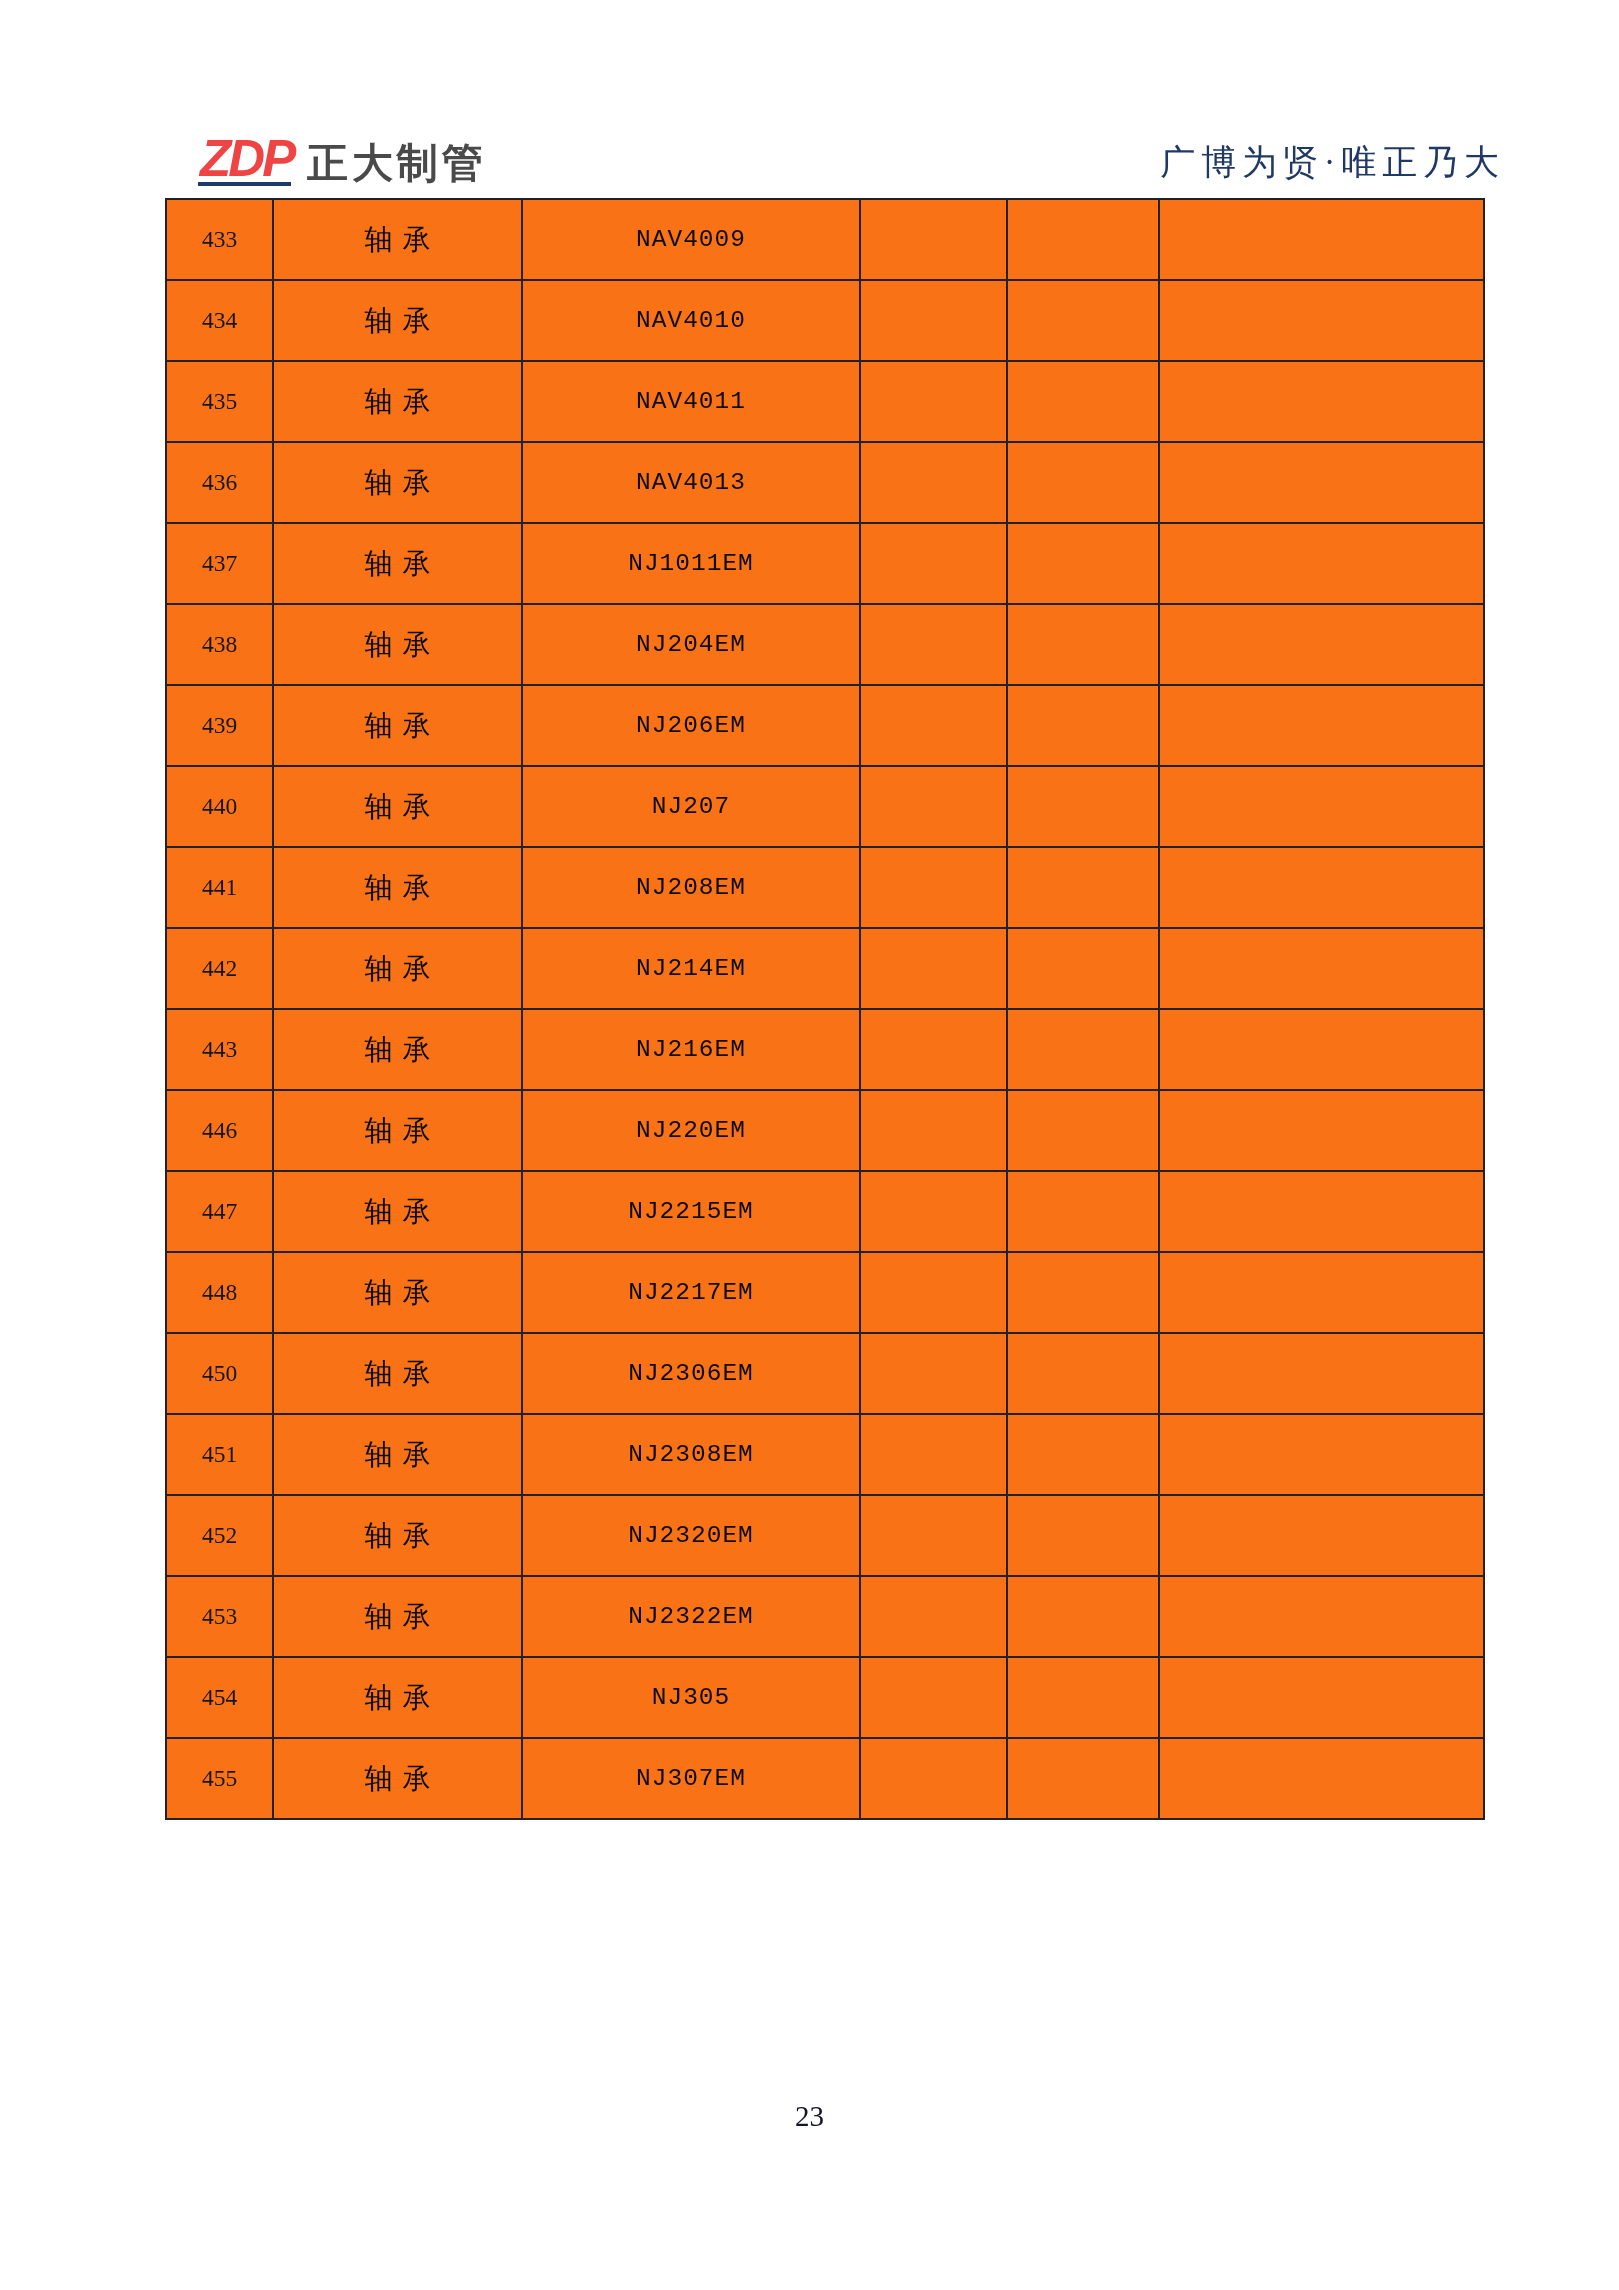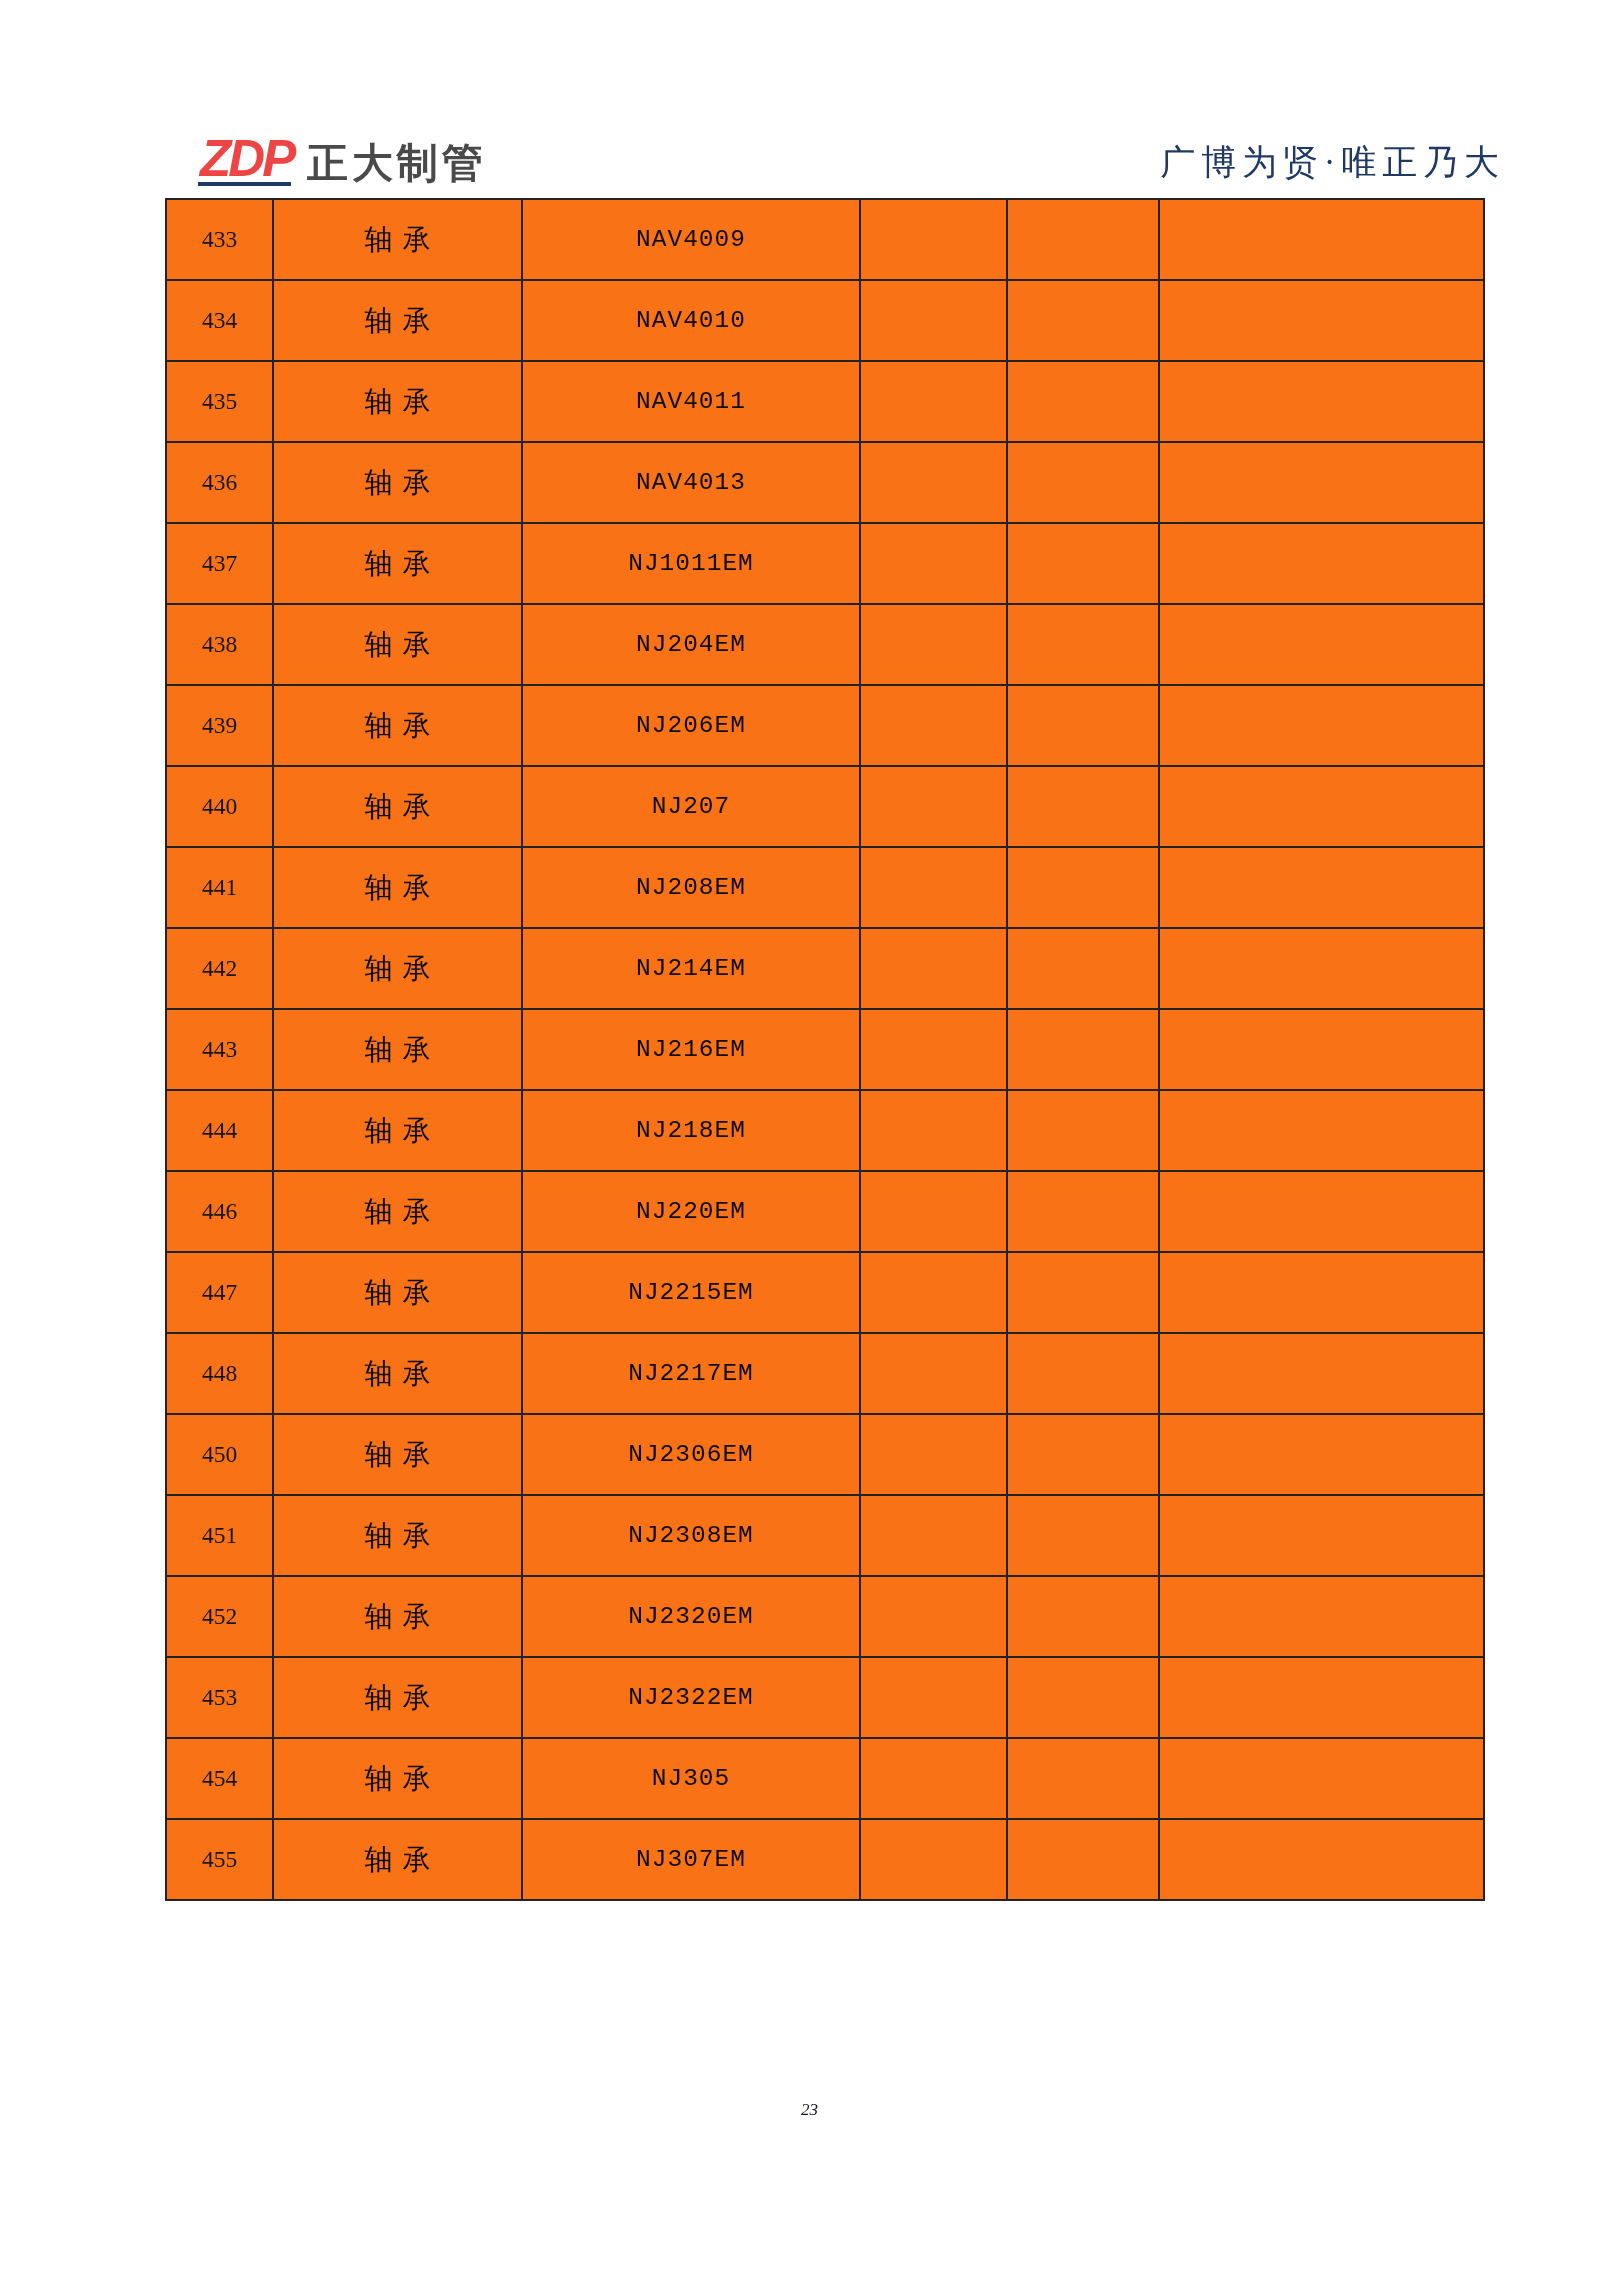--- a/index.html
+++ b/index.html
@@ -79,23 +79,22 @@
     font-family:"Liberation Mono", monospace;
     font-size:24.5px; letter-spacing:1px;
     color:#0c0c0c;
   }
 
   
   .page-number {
     position:absolute; left:0; top:2100px; width:1619px;
     text-align:center;
     font-family:"Liberation Serif", serif;
-    font-size:17px;
+    font-size:29px;
     color:#15152a;
-    font-style:italic;
   }
 </style>
 </head>
 <body>
 
 <div class="page">
 
   <div class="logo">
     <span class="logo-zdp">ZDP</span>
     <span class="logo-company">正大制管</span>
@@ -195,28 +194,20 @@
         </tr>
         <tr>
           <td class="c-no">443</td>
           <td class="c-name">轴承</td>
           <td class="c-model">NJ216EM</td>
           <td class="c-e1"></td>
           <td class="c-e2"></td>
           <td class="c-e3"></td>
         </tr>
         <tr>
-          <td class="c-no">444</td>
-          <td class="c-name">轴承</td>
-          <td class="c-model">NJ218EM</td>
-          <td class="c-e1"></td>
-          <td class="c-e2"></td>
-          <td class="c-e3"></td>
-        </tr>
-        <tr>
           <td class="c-no">446</td>
           <td class="c-name">轴承</td>
           <td class="c-model">NJ220EM</td>
           <td class="c-e1"></td>
           <td class="c-e2"></td>
           <td class="c-e3"></td>
         </tr>
         <tr>
           <td class="c-no">447</td>
           <td class="c-name">轴承</td>

